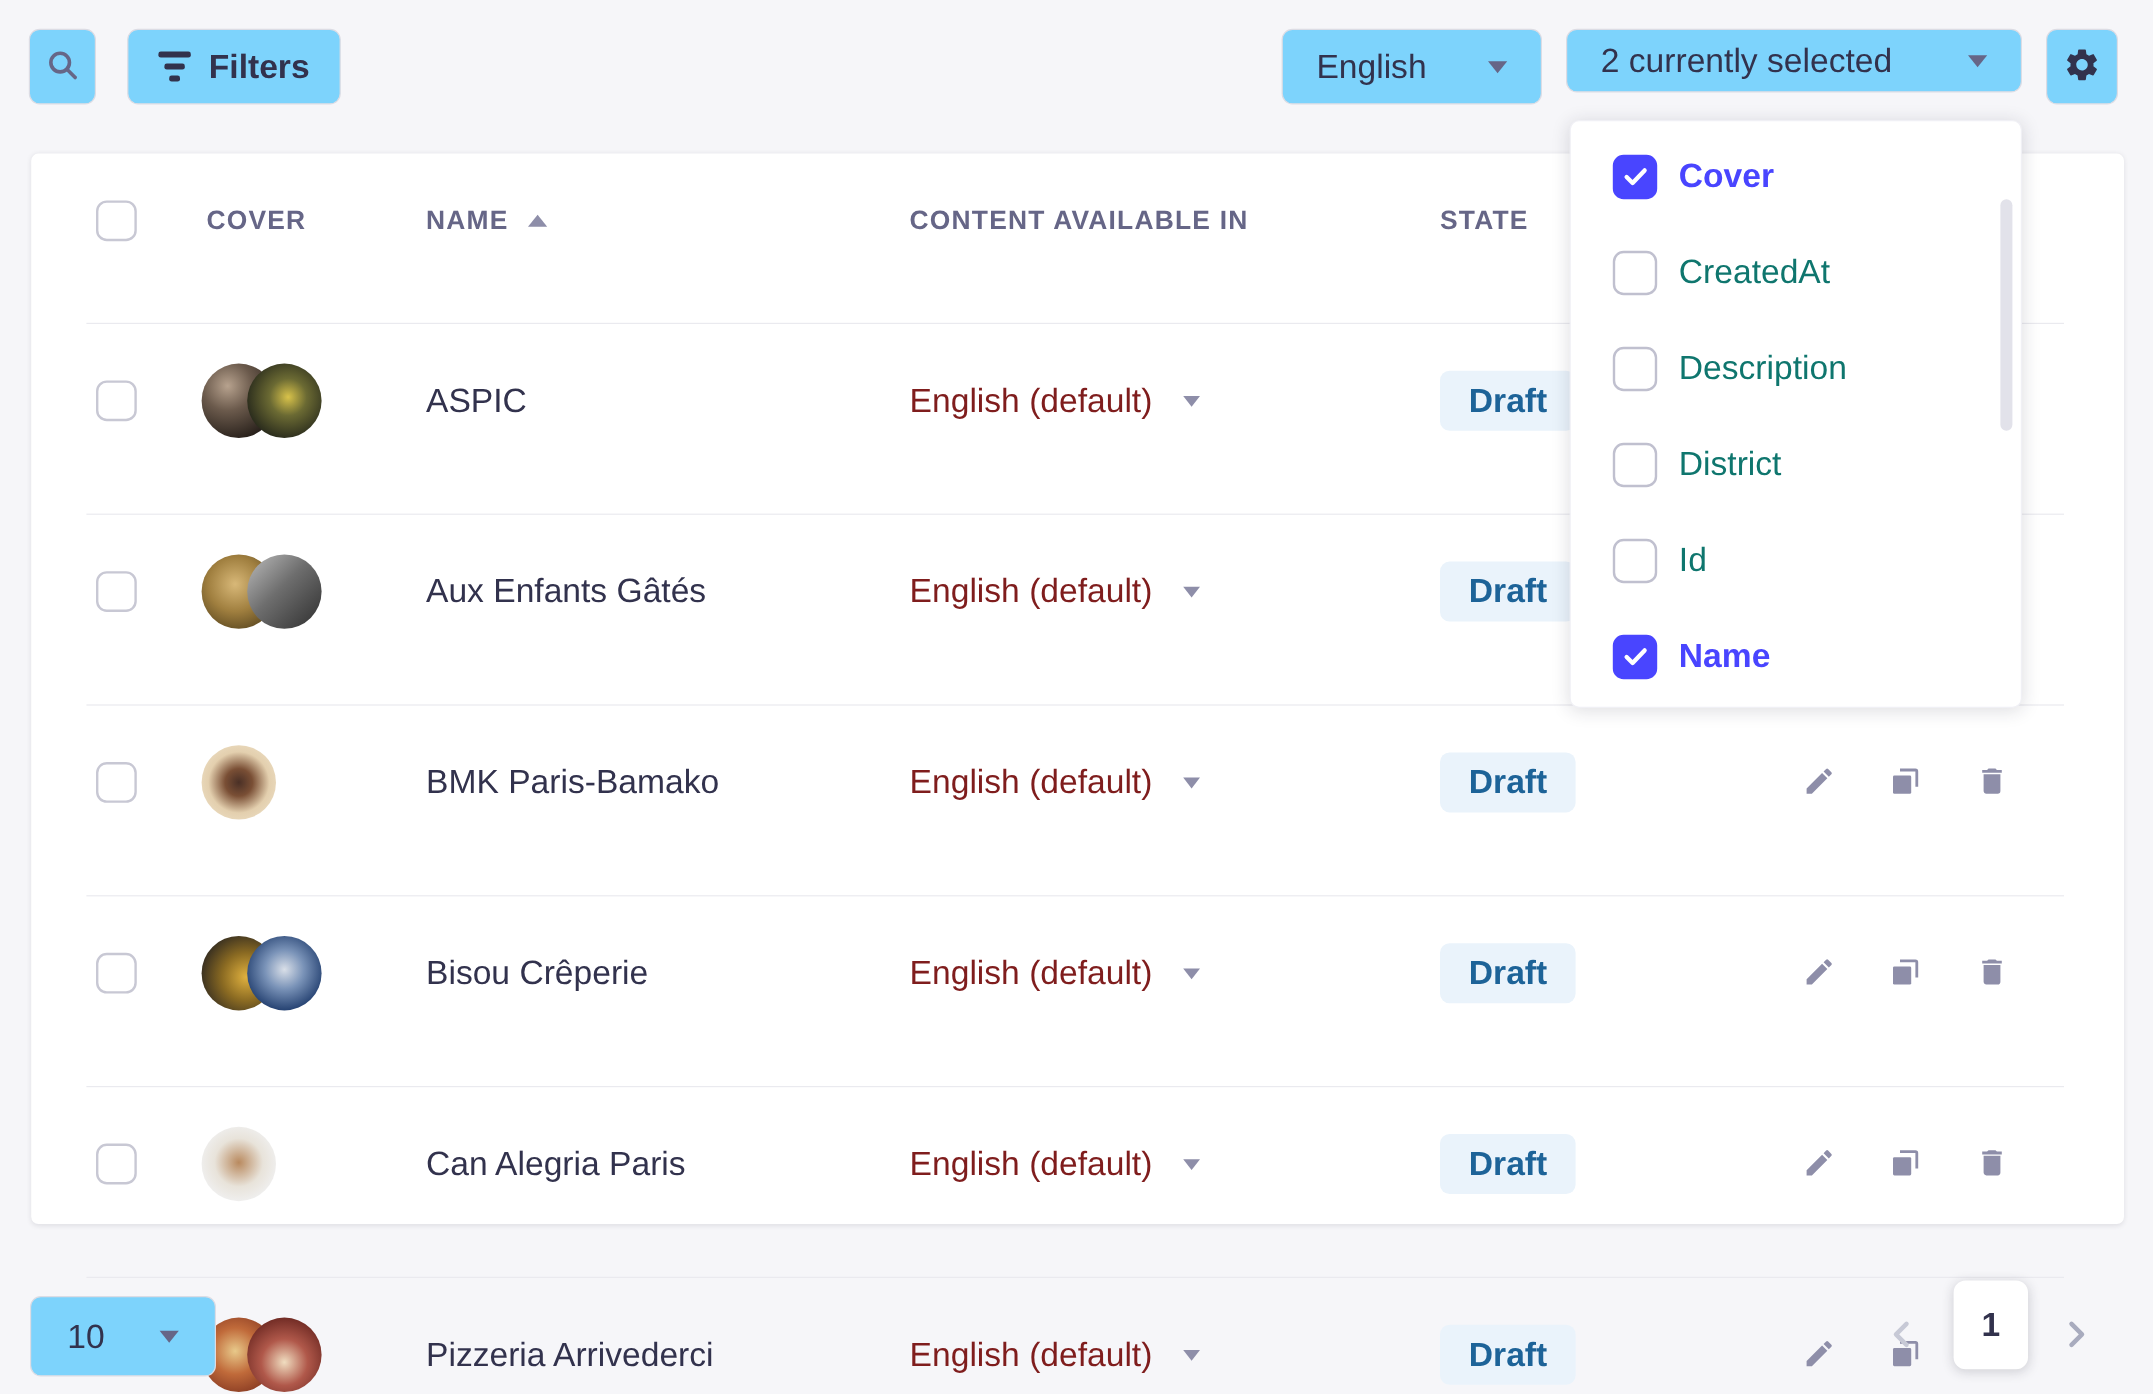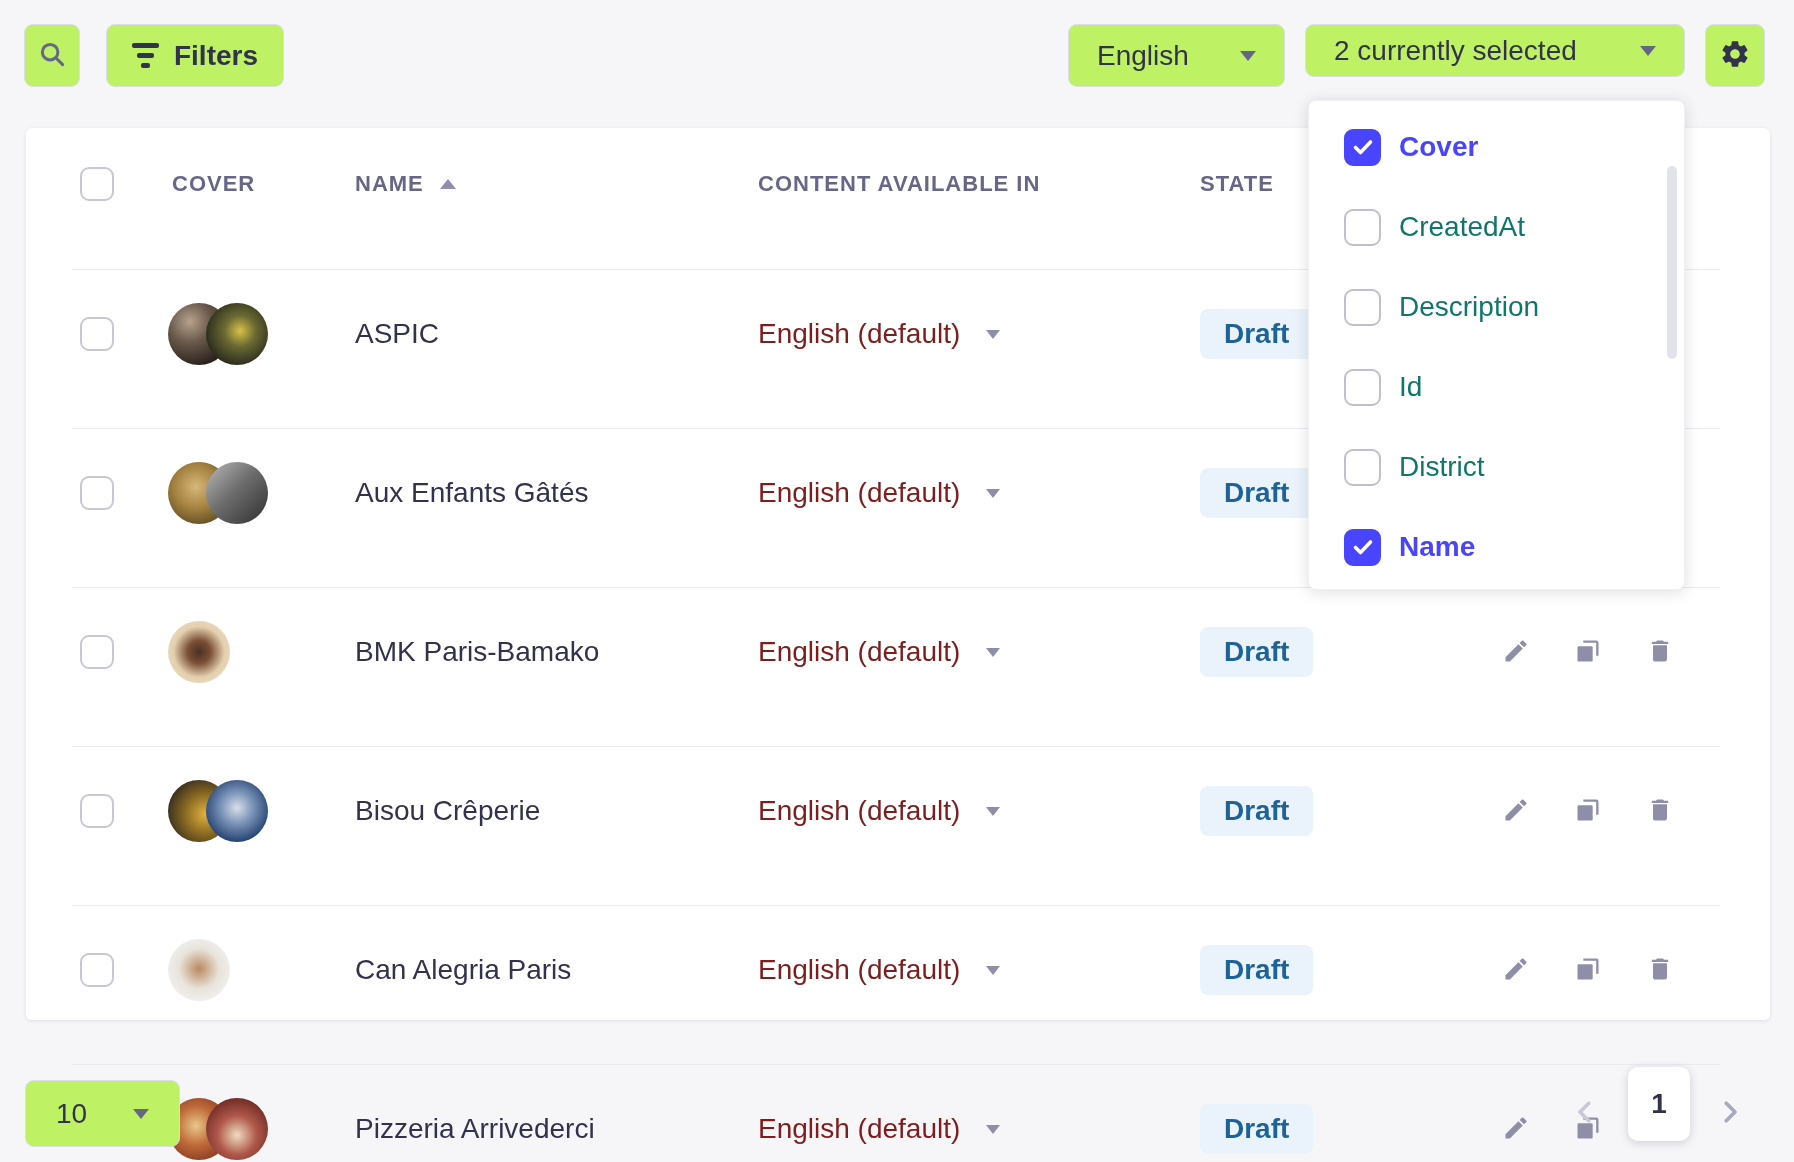--- a/index.html
+++ b/index.html
@@ -1,20 +1,20 @@
 <!DOCTYPE html>
 <html><head>
 <meta charset="utf-8">
 <style>
   html,body{margin:0;padding:0;}
   body{background:#f6f6f9;font-family:"Liberation Sans",sans-serif;color:#32324d;}
   .stage{position:relative;width:1794px;height:1162px;overflow:hidden;background:#f6f6f9;}
 
   
-  .btn{position:absolute;background:#bef264;border:1px solid #dcdce4;border-radius:9px;
+  .btn{position:absolute;background:#7dd3fc;border:1px solid #dcdce4;border-radius:9px;
        box-sizing:border-box;display:flex;align-items:center;cursor:pointer;}
   #search-btn{left:24px;top:24px;width:56px;height:63px;justify-content:center;}
   #filters-btn{left:106px;top:24px;width:178px;height:63px;justify-content:center;gap:15px;
                font-size:28px;font-weight:700;color:#32324d;}
   .f-bars{display:flex;flex-direction:column;align-items:center;gap:5px;}
   .f-bars span{display:block;height:5px;border-radius:2px;background:#32324d;}
   .f-bars span:nth-child(1){width:27px;}
   .f-bars span:nth-child(2){width:17px;}
   .f-bars span:nth-child(3){width:9px;}
   #locale-btn{left:1068px;top:24px;width:217px;height:63px;justify-content:space-between;
@@ -396,25 +396,25 @@
         <label class="dd-item">
           <span class="dd-cb"></span>
           <span class="dd-label">CreatedAt</span>
         </label>
         <label class="dd-item">
           <span class="dd-cb"></span>
           <span class="dd-label">Description</span>
         </label>
         <label class="dd-item">
           <span class="dd-cb"></span>
+          <span class="dd-label">District</span>
+        </label>
+        <label class="dd-item">
+          <span class="dd-cb"></span>
           <span class="dd-label">Id</span>
-        </label>
-        <label class="dd-item">
-          <span class="dd-cb"></span>
-          <span class="dd-label">District</span>
         </label>
         <label class="dd-item">
           <span class="dd-cb checked">
             <svg viewBox="0 0 24 24" fill="none" stroke="#ffffff" stroke-width="3.6" stroke-linecap="round" stroke-linejoin="round">
               <path d="M4.5 12.5 L9.5 17.5 L19.5 7"></path>
             </svg>
           </span>
           <span class="dd-label checked">Name</span>
         </label>
       </div>

